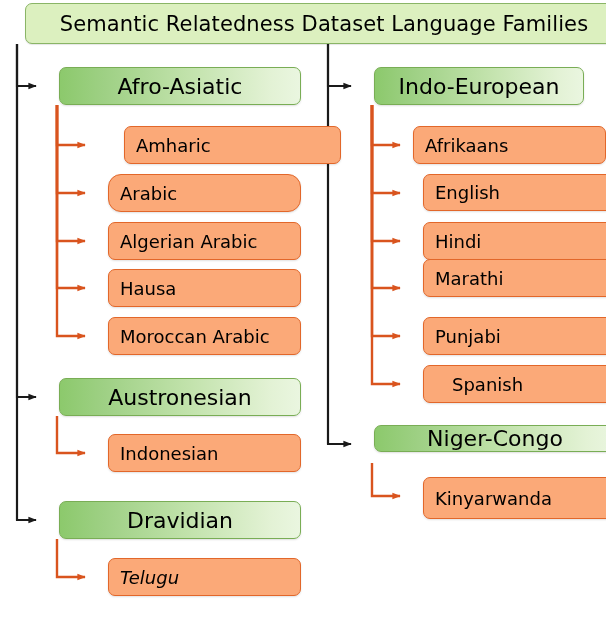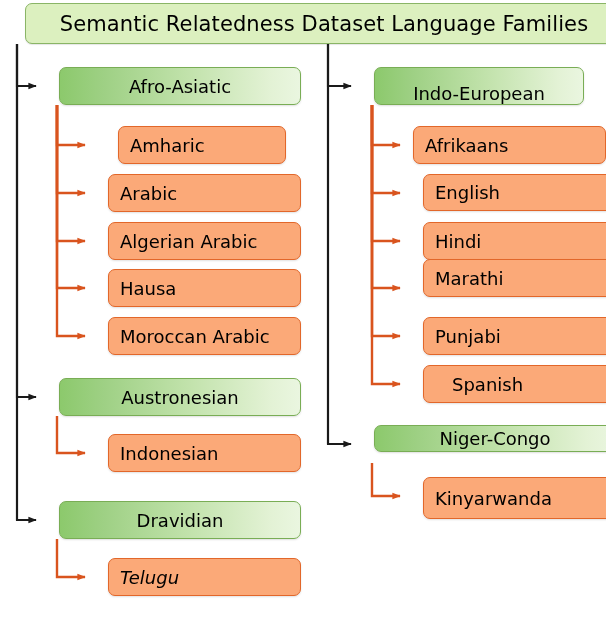--- a/index.html
+++ b/index.html
@@ -40,21 +40,21 @@
   .node-title {
     border: 1px solid #8ab566;
     background: #dcf0bf;
     font-size: 21px;
     letter-spacing: 0.1px;
     box-shadow: 0 1px 1px rgba(0,0,0,0.10);
   }
   .node-family {
     border: 1px solid #79ad55;
     background: linear-gradient(to right, #8cc96c 0%, #9ed084 18%, #c3e3ad 55%, #e3f2d5 88%, #eaf6e0 100%);
-    font-size: 18px;
+    font-size: 22px;
     box-shadow: 0 1px 2px rgba(0,0,0,0.13);
   }
   .node-language {
     border: 1.6px solid #e2672a;
     background: #fba978;
     font-size: 18px;
     justify-content: flex-start;
     padding-left: 11px;
     box-shadow: 0 1px 2px rgba(0,0,0,0.12);
   }
@@ -99,24 +99,24 @@
         <path d="M372,463 L372,496 L400,496" marker-end="url(#arrow-orange)" stroke-linecap="butt" stroke-linejoin="miter"></path>
       </g>
   </svg>
 
   <div class="node node-title" id="title-node" style="left: 4px; top: 3px; width: 598px; height: 41px;">Semantic Relatedness Dataset Language Families</div>
 
   <div id="node-layer">
       <div class="node node-family" style="left: 38px; top: 67px; width: 242px; height: 38px;">
         <span>Afro-Asiatic</span>
       </div>
-      <div class="node node-language" style="left: 97px; top: 126px; width: 168px; height: 38px; text-align: center;">
+      <div class="node node-language" style="left: 103px; top: 126px; width: 217px; height: 38px; text-align: center;">
         <span>Amharic</span>
       </div>
-      <div class="node node-language" style="left: 87px; top: 174px; width: 193px; height: 38px;">
+      <div class="node node-language" style="left: 87px; top: 174px; width: 193px; height: 38px; border-radius: 13px;">
         <span>Arabic</span>
       </div>
       <div class="node node-language" style="left: 87px; top: 222px; width: 193px; height: 38px;">
         <span>Algerian Arabic</span>
       </div>
       <div class="node node-language" style="left: 87px; top: 269px; width: 193px; height: 38px;">
         <span>Hausa</span>
       </div>
       <div class="node node-language" style="left: 87px; top: 317px; width: 193px; height: 38px;">
         <span>Moroccan Arabic</span>
@@ -126,21 +126,21 @@
       </div>
       <div class="node node-language" style="left: 87px; top: 434px; width: 193px; height: 38px;">
         <span>Indonesian</span>
       </div>
       <div class="node node-family" style="left: 38px; top: 501px; width: 242px; height: 38px;">
         <span>Dravidian</span>
       </div>
       <div class="node node-language" style="left: 87px; top: 558px; width: 193px; height: 38px; font-style: italic;">
         <span>Telugu</span>
       </div>
-      <div class="node node-family" style="left: 353px; top: 67px; width: 210px; height: 38px; align-items: flex-end;">
+      <div class="node node-family" style="left: 353px; top: 67px; width: 210px; height: 38px;">
         <span>Indo-European</span>
       </div>
       <div class="node node-language" style="left: 392px; top: 126px; width: 193px; height: 38px;">
         <span>Afrikaans</span>
       </div>
       <div class="node node-language" style="left: 402px; top: 174px; width: 193px; height: 37px;">
         <span>English</span>
       </div>
       <div class="node node-language" style="left: 402px; top: 222px; width: 193px; height: 38px;">
         <span>Hindi</span>

